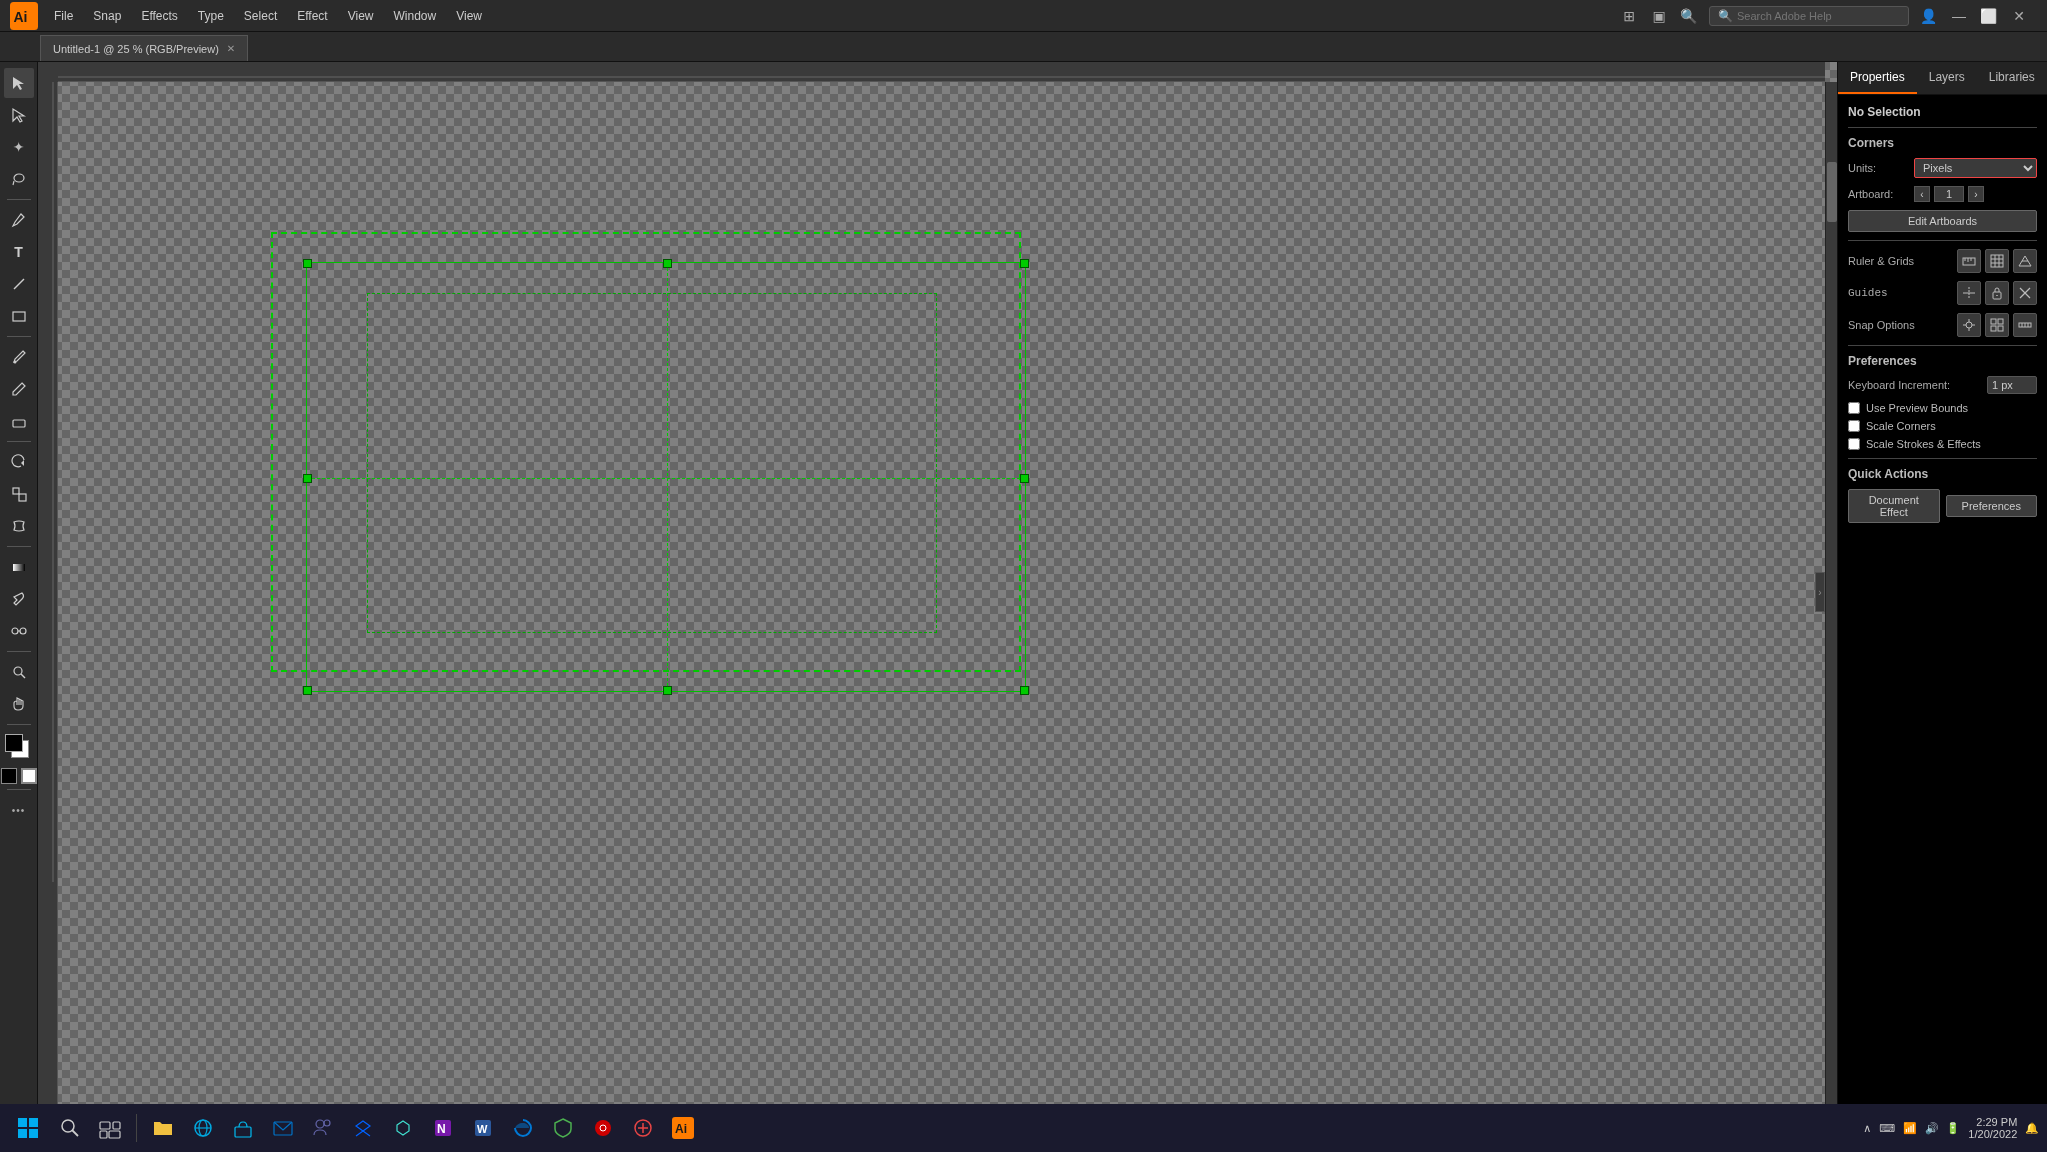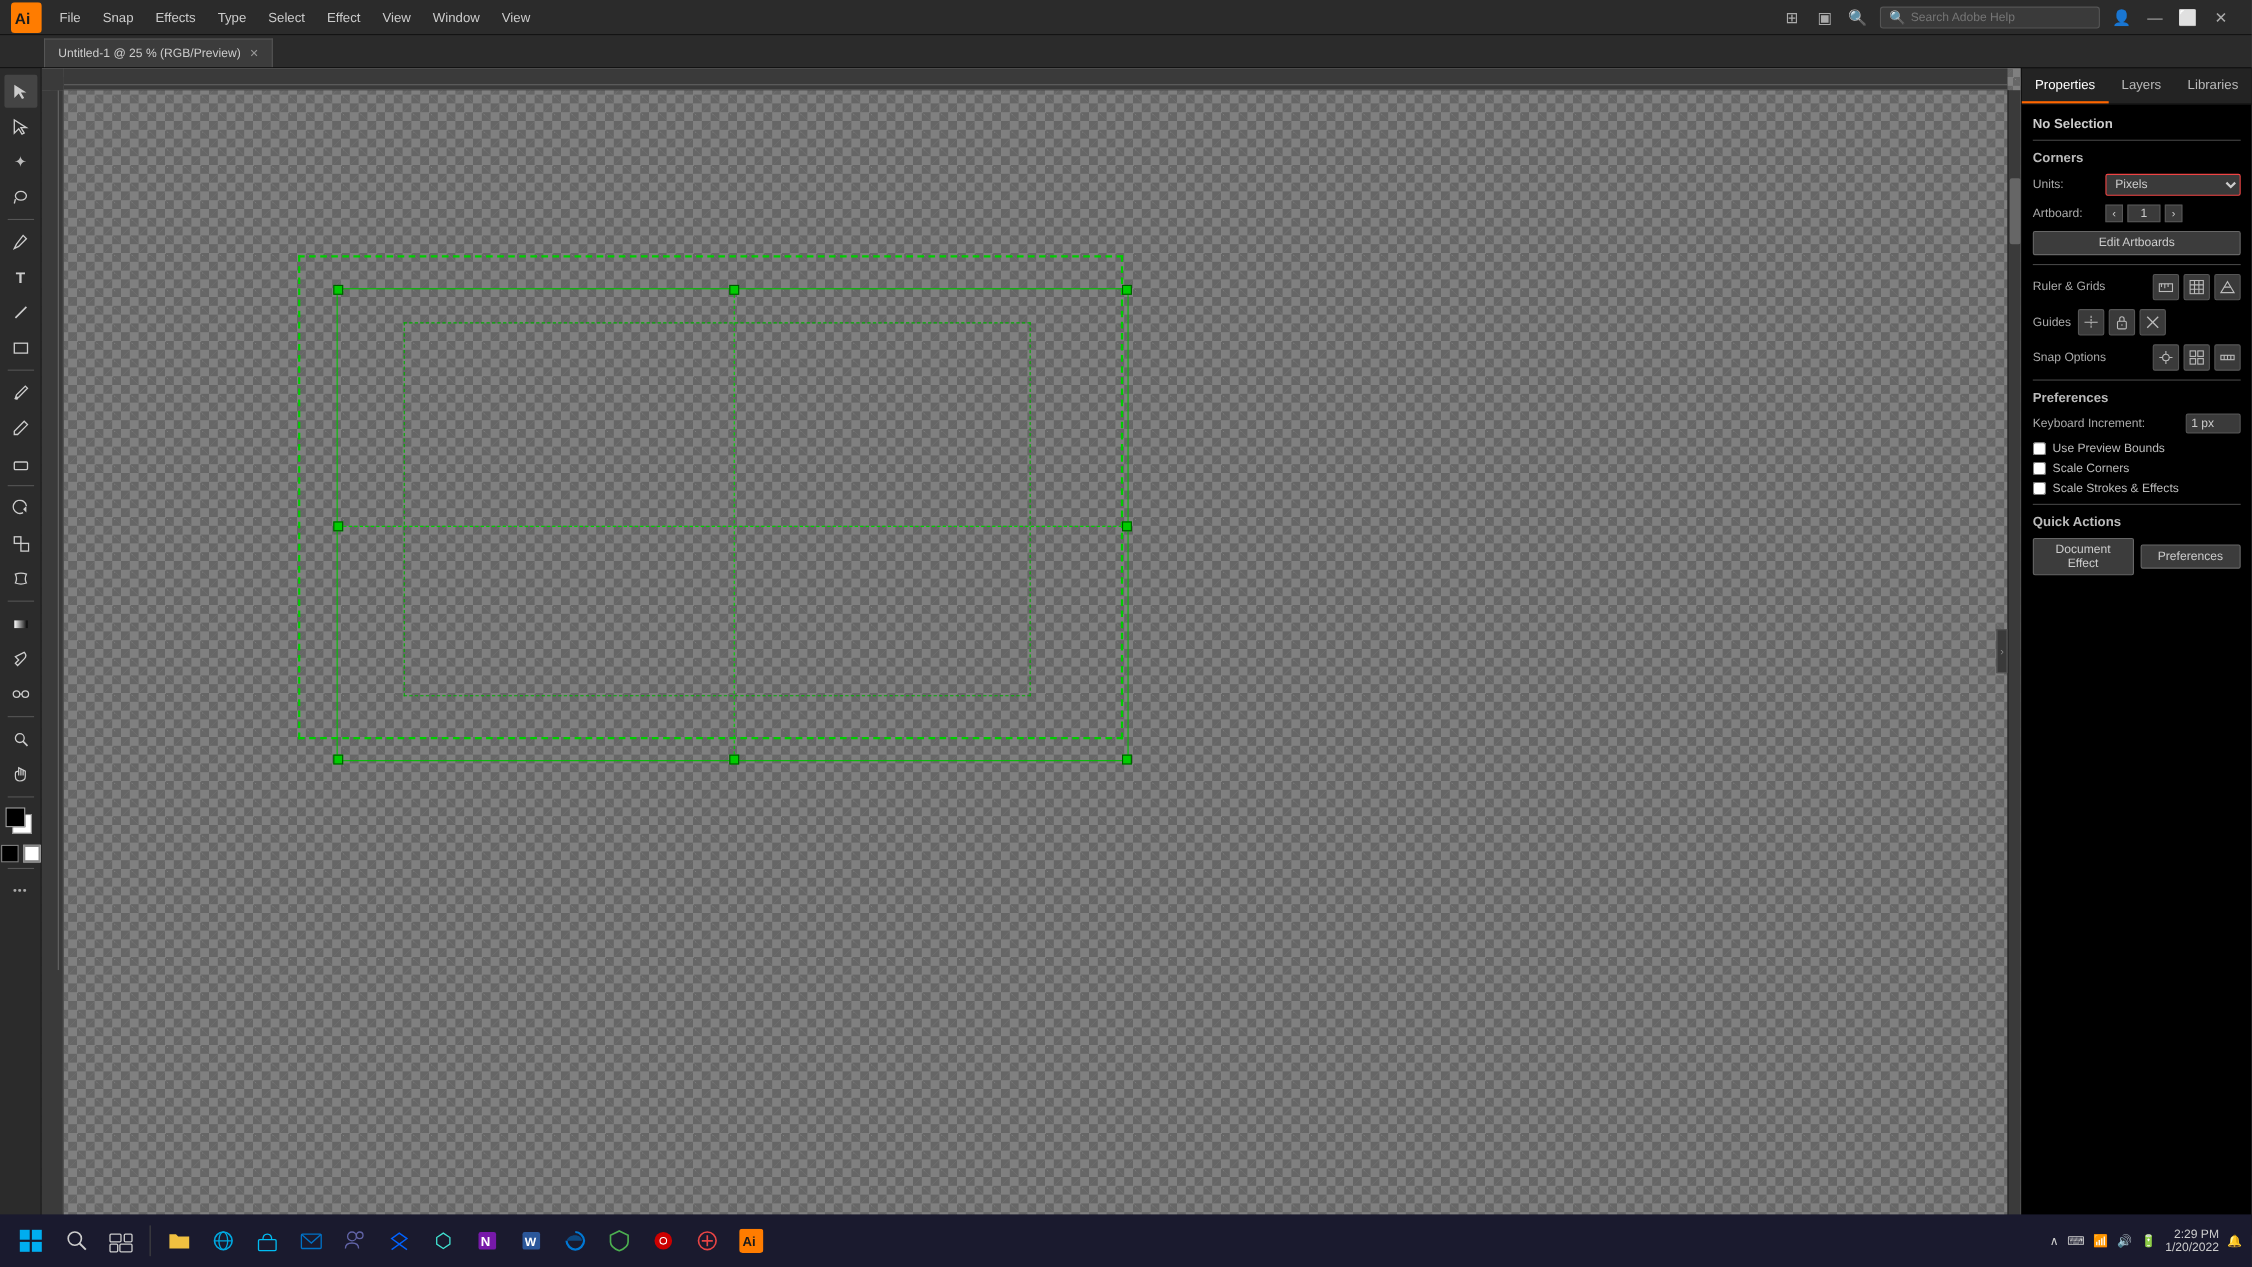--- a/index.html
+++ b/index.html
@@ -686,21 +686,21 @@
           </div>
           <div class="icon-btn">
             <svg width="14" height="14" viewBox="0 0 14 14">
                 <path d="M1 12 L7 2 L13 12 Z" fill="none" stroke="#bbb" stroke-width="1"></path>
                 <line x1="4" y1="7" x2="10" y2="7" stroke="#bbb" stroke-width="1"></line>
               </svg>
           </div>
         </div>
       </div>
 
-      <div class="panel-row" style="">
+      <div class="panel-row" style="justify-content:space-between;font-family:Liberation Mono, monospace;">
         <span class="panel-label" style="min-width:auto;">Guides</span>
         <div class="icon-row">
           <div class="icon-btn">
             <svg width="14" height="14" viewBox="0 0 14 14">
                 <line x1="7" y1="1" x2="7" y2="13" stroke="#bbb" stroke-width="1" stroke-dasharray="2,1"></line>
                 <line x1="1" y1="7" x2="13" y2="7" stroke="#bbb" stroke-width="1"></line>
               </svg>
           </div>
           <div class="icon-btn">
             <svg width="14" height="14" viewBox="0 0 14 14">

